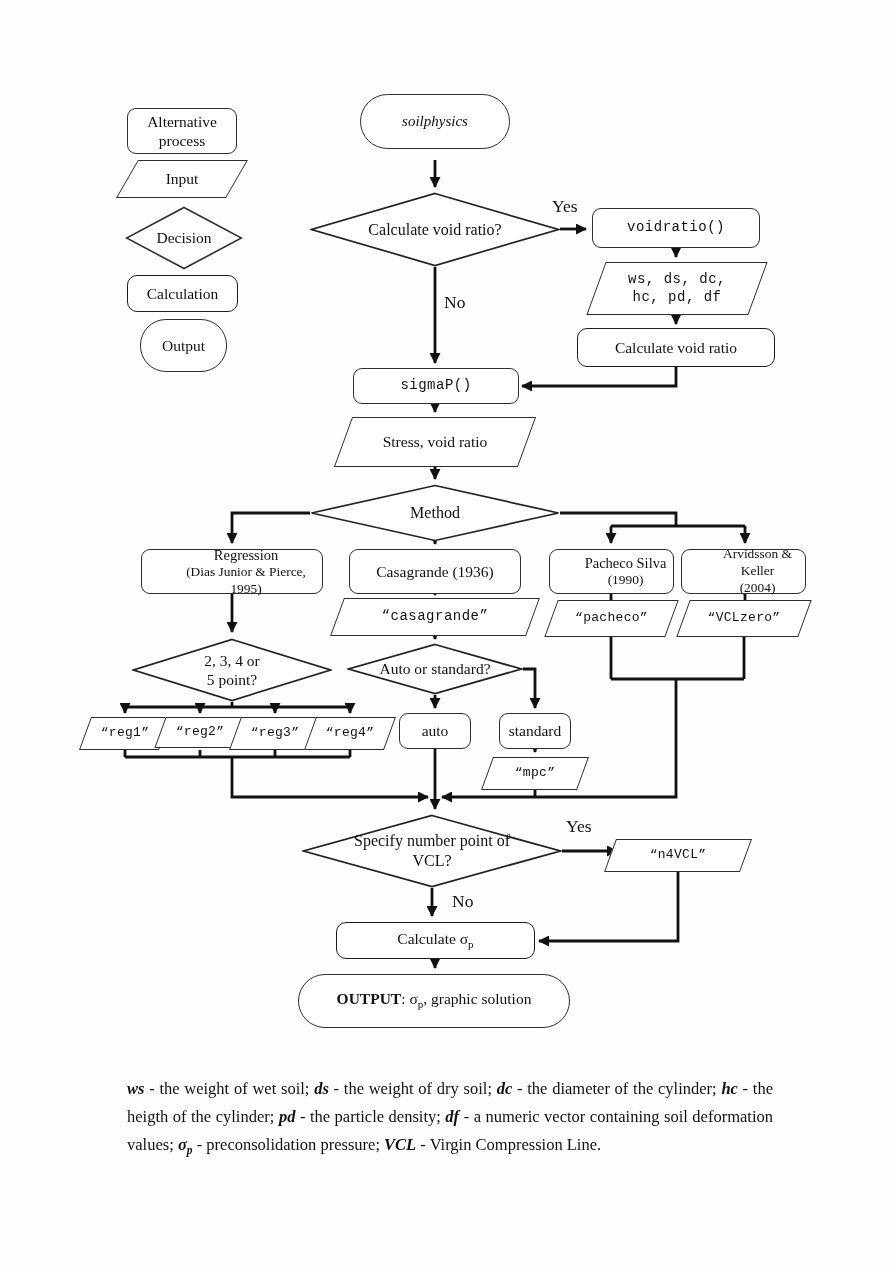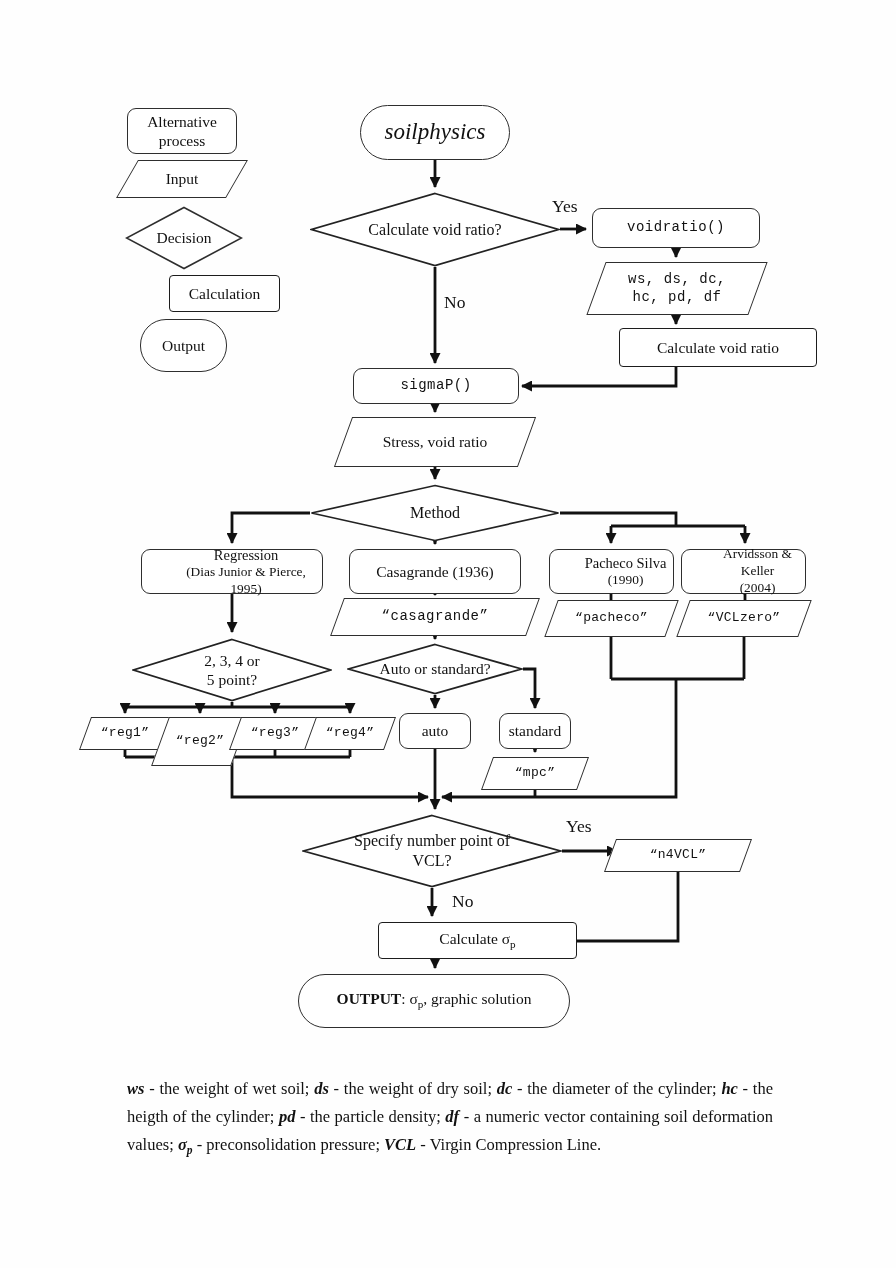--- a/index.html
+++ b/index.html
@@ -2,21 +2,21 @@
 <html><head>
 <meta charset="utf-8">
 <style>
   html,body{margin:0;padding:0;background:#f2f2f2;}
   #page{position:relative;width:896px;height:1268px;background:#fefefe;overflow:hidden;
         font-family:"Liberation Serif", serif;color:#111;}
   #wires{position:absolute;left:0;top:0;z-index:1;}
   .node{position:absolute;z-index:2;box-sizing:border-box;display:flex;flex-direction:column;
         align-items:center;justify-content:center;text-align:center;background:#fff;line-height:1.25;}
   .rnode{border:1.6px solid #2e2e2e;border-radius:9px;}
-  .rect{border:1.9px solid #1c1c1c;border-radius:4px;margin-left:42px;}
+  .rect{border:1.9px solid #1c1c1c;border-radius:10px;}
   .stadium{border:1.6px solid #2e2e2e;}
   .para{background:transparent;}
   .para .skin{position:absolute;inset:0;border:1.5px solid #2e2e2e;background:#fff;transform:skewX(-20deg);}
   .para.steep .skin{transform:skewX(-30deg);}
   .para .lbl{position:relative;z-index:1;}
   .diamond{background:transparent;}
   .diamond svg{position:absolute;inset:0;}
   .diamond .lbl{position:relative;z-index:1;}
   .serif15{font-size:15.5px;justify-content:center;}
   .serif16{font-size:16px;}
@@ -100,21 +100,21 @@
     </svg>
     <span class="lbl">Decision</span>
   </div>
   <div class="node rect serif15" style="left:127px;top:275px;width:111px;height:37px">
     <span>Calculation</span>
   </div>
   <div class="node stadium serif15" style="left:140px;top:319px;width:87px;height:53px;border-radius:26px">
     <span>Output</span>
   </div>
 
-  <div class="node stadium italic" style="left:360px;top:105px;width:150px;height:55px;border-radius:28px;font-size:23px">
+  <div class="node stadium italic" style="left:360px;top:94px;width:150px;height:55px;border-radius:28px;font-size:15px">
     <span>soilphysics</span>
   </div>
 
   <div class="node diamond serif16" style="left:310px;top:192px;width:250px;height:75px">
     <svg width="250" height="75">
       <polygon points="125,1.5 248.5,37.5 125,73.5 1.5,37.5" fill="#fff" stroke="#222" stroke-width="1.7"></polygon>
     </svg>
     <span class="lbl">Calculate void ratio?</span>
   </div>
 
@@ -197,21 +197,21 @@
 
     <span class="lbl">
       <span>Auto or standard?</span>
     </span>
   </div>
 
   <div class="node para mono-sm" style="left:85px;top:717px;width:80px;height:33px">
     <span class="skin"></span>
     <span class="lbl">“reg1”</span>
   </div>
-  <div class="node para mono-sm" style="left:160px;top:717px;width:80px;height:49px">
+  <div class="node para mono-sm" style="left:160px;top:717px;width:80px;height:31px">
     <span class="skin"></span>
     <span class="lbl">“reg2”</span>
   </div>
   <div class="node para mono-sm" style="left:235px;top:717px;width:80px;height:33px">
     <span class="skin"></span>
     <span class="lbl">“reg3”</span>
   </div>
   <div class="node para mono-sm" style="left:310px;top:717px;width:80px;height:33px">
     <span class="skin"></span>
     <span class="lbl">“reg4”</span>

